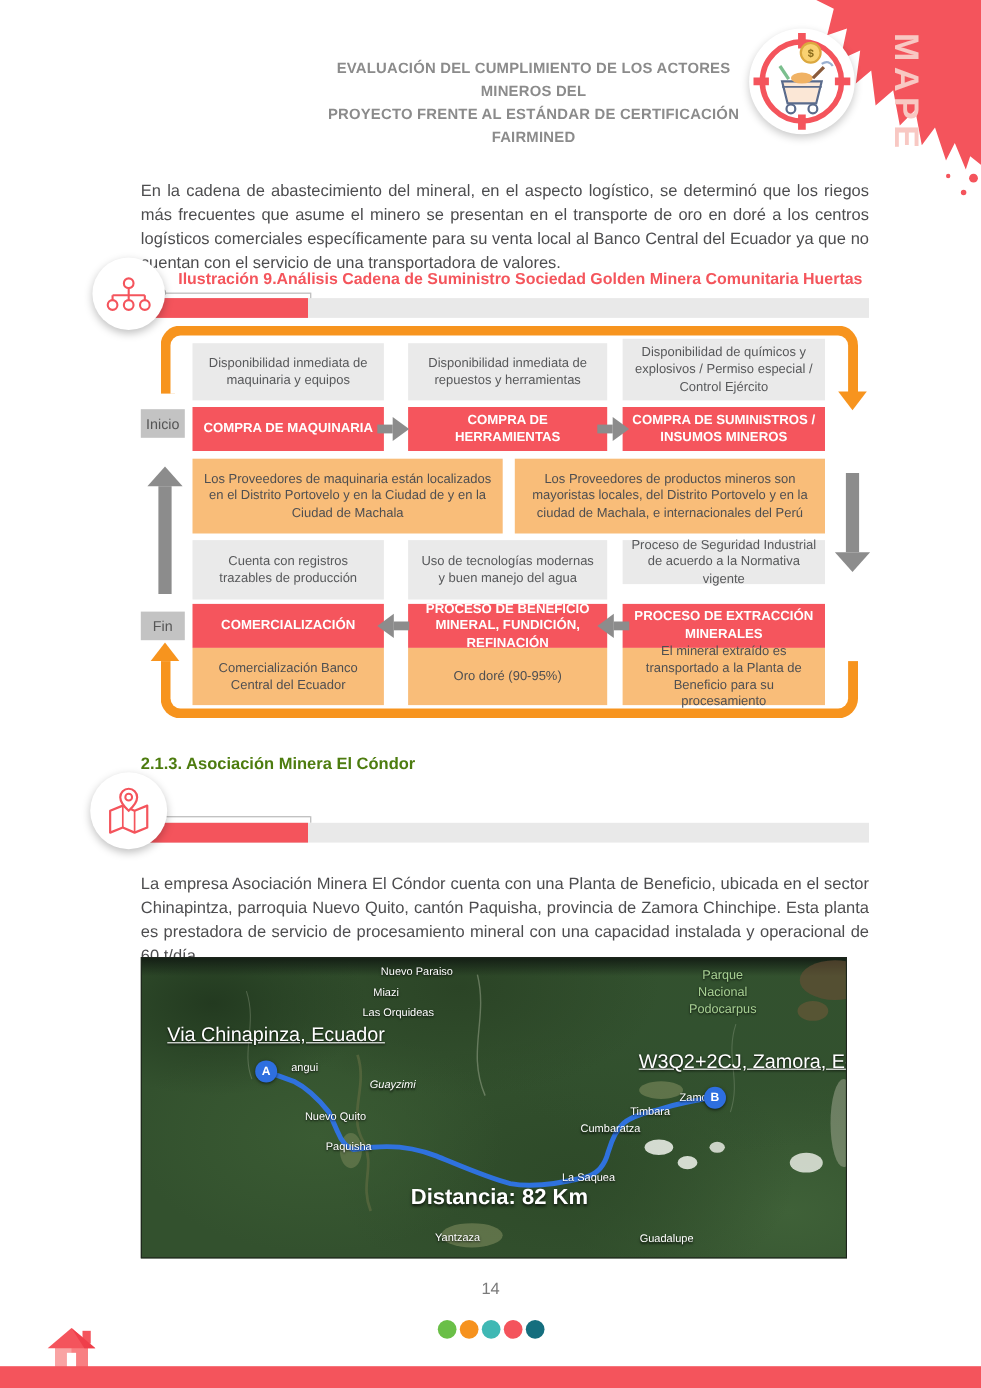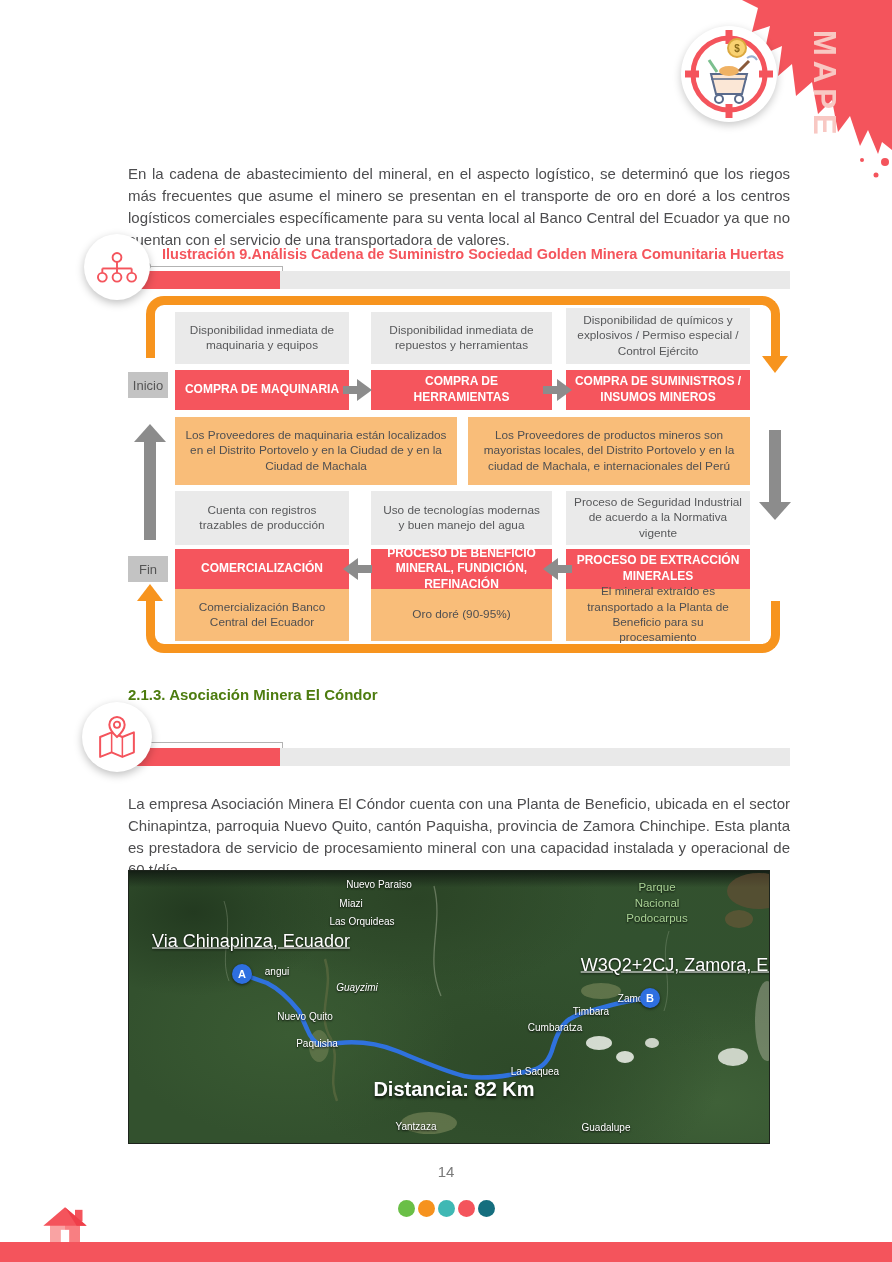--- a/index.html
+++ b/index.html
@@ -67,20 +67,24 @@
   #dots{position:absolute;left:0;top:1200px;width:892px;display:flex;justify-content:center;gap:3px;}
   #dots span{width:17px;height:17px;border-radius:50%;display:inline-block;}
   .bottom-bar{position:absolute;left:0;top:1242px;width:892px;height:20px;background:#f4545c;}
   .house{position:absolute;left:40px;top:1204px;}
 </style>
 </head>
 <body>
 
 <div id="page">
 
+  <div class="hdr-title">
+    <div>EVALUACIÓN DEL CUMPLIMIENTO DE LOS ACTORES MINEROS DEL</div>
+    <div>PROYECTO FRENTE AL ESTÁNDAR DE CERTIFICACIÓN FAIRMINED</div>
+  </div>
 
   <svg class="brush" viewBox="0 0 200 190">
     <path fill="#f4545c" d="M50,0 H200 V150 L190,142 L186,154 L176,130 L168,146 L158,116 L146,132 L140,100 L126,114 L120,82 L104,96 L100,64 L86,76 L90,46 L72,54 L78,26 L60,32 L66,8 Z"></path>
     <circle cx="193" cy="162" r="4" fill="#f4545c"></circle>
     <circle cx="184" cy="175" r="2.5" fill="#f4545c"></circle>
     <circle cx="170" cy="160" r="2" fill="#f4545c"></circle>
   </svg>
   <div class="mape">MAPE</div>
 
   <div class="logo-circle">
@@ -150,21 +154,21 @@
     <div class="obox" style="left:175px;top:417px;width:282px;height:68px">Los Proveedores de maquinaria están localizados en el Distrito Portovelo y en la Ciudad de y en la Ciudad de Machala</div>
     <div class="obox" style="left:468px;top:417px;width:282px;height:68px">Los Proveedores de productos mineros son mayoristas locales, del Distrito Portovelo y en la ciudad de Machala, e internacionales del Perú</div>
 
     <div class="tri" style="left:134px;top:424px;border-left:16px solid transparent;border-right:16px solid transparent;border-bottom:18px solid #8c8c8c"></div>
     <div class="garrow-tail" style="left:144px;top:442px;width:12px;height:98px"></div>
     <div class="garrow-tail" style="left:769px;top:430px;width:12px;height:72px"></div>
     <div class="tri" style="left:759px;top:502px;border-left:16px solid transparent;border-right:16px solid transparent;border-top:18px solid #8c8c8c"></div>
 
     <div class="gbox" style="left:175px;top:491px;width:174px;height:54px">Cuenta con registros trazables de producción</div>
     <div class="gbox" style="left:371px;top:491px;width:181px;height:54px">Uso de tecnologías modernas y buen manejo del agua</div>
-    <div class="gbox" style="left:566px;top:491px;width:184px;height:54px">Proceso de Seguridad Industrial de acuerdo a la Normativa vigente</div>
+    <div class="gbox" style="left:566px;top:491px;width:184px;height:40px">Proceso de Seguridad Industrial de acuerdo a la Normativa vigente</div>
 
     <div class="rbox" style="left:175px;top:549px;width:174px;height:40px">COMERCIALIZACIÓN</div>
     <div class="rbox" style="left:371px;top:549px;width:181px;height:40px">PROCESO DE BENEFICIO MINERAL, FUNDICIÓN, REFINACIÓN</div>
     <div class="rbox" style="left:566px;top:549px;width:184px;height:40px">PROCESO DE EXTRACCIÓN MINERALES</div>
     <div class="tri" style="left:343px;top:558px;border-top:11px solid transparent;border-bottom:11px solid transparent;border-right:15px solid #8c8c8c"></div>
     <div class="garrow-tail" style="left:358px;top:565px;width:14px;height:8px"></div>
     <div class="tri" style="left:543px;top:558px;border-top:11px solid transparent;border-bottom:11px solid transparent;border-right:15px solid #8c8c8c"></div>
     <div class="garrow-tail" style="left:558px;top:565px;width:14px;height:8px"></div>
 
     <div class="obox" style="left:175px;top:589px;width:174px;height:52px">Comercialización Banco Central  del Ecuador</div>

